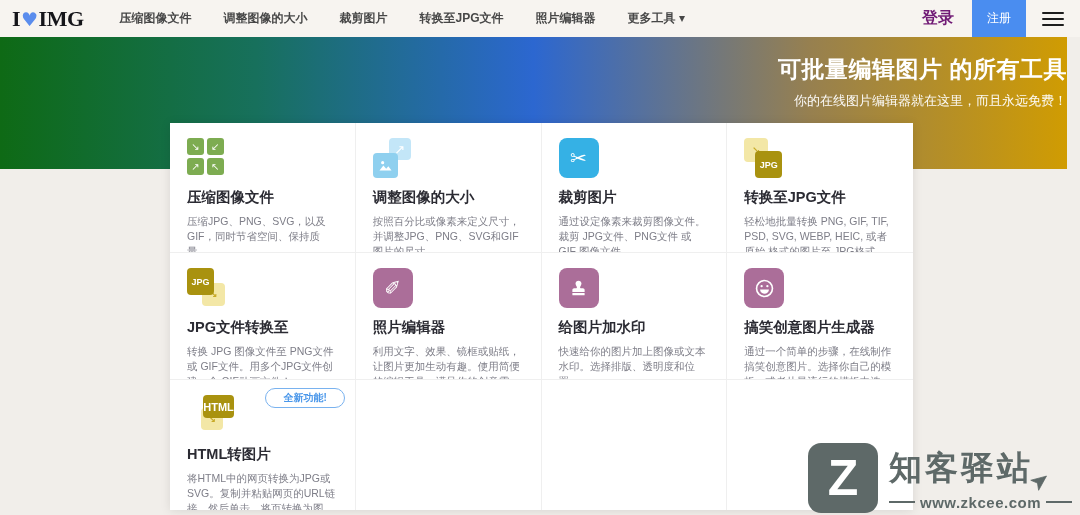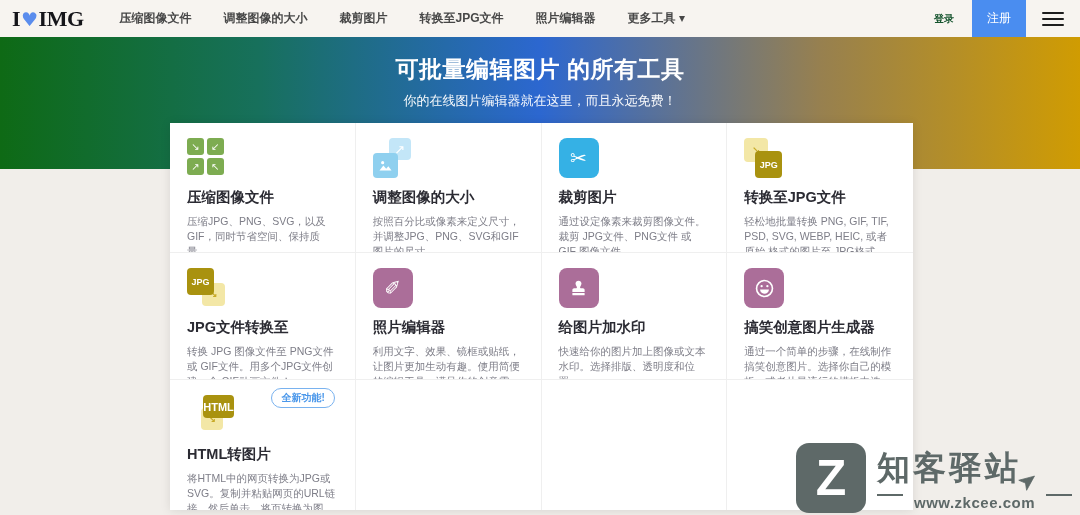--- a/index.html
+++ b/index.html
@@ -14,43 +14,43 @@
        font-family:"Liberation Sans","DejaVu Sans",sans-serif;}
   
   .header{position:absolute;top:0;left:0;right:0;height:37px;background:#f7f4f0;
           display:flex;align-items:center;z-index:6}
   .logo{display:flex;align-items:baseline;margin-left:12px;cursor:pointer;
         font-family:"Liberation Serif","DejaVu Serif",serif;font-weight:bold;font-size:22px;color:#15151a;letter-spacing:-.5px}
   .logo .heart{color:#5b8ded;font-size:19px;margin:0 1px;font-family:"DejaVu Sans",sans-serif}
   .nav{display:flex;gap:32px;margin-left:36px;font-size:12px;font-weight:bold;color:#474747}
   .nav-item{cursor:pointer;white-space:nowrap}
   .auth{margin-left:auto;display:flex;align-items:center;height:100%}
-  .login{font-size:10px;font-weight:bold;color:#14532d;padding:0 18px;cursor:pointer}
+  .login{font-size:16px;font-weight:bold;color:#701a75;padding:0 18px;cursor:pointer}
   .register{height:100%;display:flex;align-items:center;padding:0 15px;background:var(--accent);
             color:#fff;font-size:12px;font-weight:normal;cursor:pointer}
   .hamburger{width:22px;margin:0 16px;display:flex;flex-direction:column;gap:4px;cursor:pointer}
   .hamburger i{display:block;height:2px;background:#1d1d1d;border-radius:1px}
   
-  .hero{position:absolute;top:37px;left:0;right:0;height:132px;text-align:center;color:#fff;z-index:1;
+  .hero{position:absolute;top:37px;left:0;right:13px;height:132px;text-align:right;color:#fff;z-index:1;
         background:linear-gradient(90deg,var(--banner_green) 0%,var(--banner_teal) 24%,var(--banner_blue) 50%,var(--banner_olive) 76%,var(--banner_gold) 100%)}
   .hero h1{margin:17px 0 7px;font-size:23px;letter-spacing:.5px}
   .hero p{margin:0;font-size:13px;color:rgba(255,255,255,.96)}
   
   .panel{position:absolute;left:170px;top:123px;width:743px;height:387px;background:#fff;
          box-shadow:0 1px 10px rgba(0,0,0,.10);z-index:2}
   .grid{display:grid;grid-template-columns:repeat(4,1fr);grid-template-rows:130px 127px 130px;height:100%}
   .cell{position:relative;padding:15px 16px 0 17px;border-right:1px solid #efefef;border-bottom:1px solid #efefef;cursor:pointer;overflow:hidden}
   .cell:nth-child(4n){border-right:none}
   .cell:nth-child(n+9){border-bottom:none}
   .cell.empty{cursor:default}
   .icon{display:block;height:42px;margin-bottom:8px}
   .title{font-size:14.5px;font-weight:bold;color:#2b2b33;margin:0 0 7px}
   .desc{font-size:10.5px;line-height:1.45;color:#7e7e88;margin:0}
-  .badge{position:absolute;top:8px;right:20px;border:1px solid #79b2ef;color:var(--badge_blue);
-         background:#fff;font-size:10px;font-weight:bold;padding:2px 9px;border-radius:10px}
+  .badge{position:absolute;top:8px;right:10px;border:1px solid #79b2ef;color:var(--badge_blue);
+         background:#fff;font-size:10px;font-weight:bold;padding:2px 17px;border-radius:10px}
   
   .cmp{display:grid;grid-template-columns:17px 17px;gap:3px;width:37px}
   .cmp span{width:17px;height:17px;background:var(--icon_green);border-radius:3px;color:#fff;
             font-size:10px;display:flex;align-items:center;justify-content:center}
   .sq{width:40px;height:40px;border-radius:8px;display:flex;align-items:center;justify-content:center;
       color:#fff;font-size:20px}
   .sq.blue{background:var(--icon_blue)} .sq.mauve{background:var(--icon_mauve)}
   .layer{position:relative;width:44px;height:42px;display:block}
   .layer span{position:absolute;display:flex;align-items:center;justify-content:center;border-radius:4px}
   .rsz-back{top:0;left:16px;width:22px;height:22px;background:var(--icon_paleblue);color:#fff;font-size:13px}
@@ -64,21 +64,21 @@
   .ht-front{top:0;left:16px;width:31px;height:23px;font-size:11px;border-radius:4px;z-index:1}
   .ht-back{top:13px;left:14px;width:22px;height:22px;font-size:10px}
   
   .watermark{position:absolute;right:8px;bottom:2px;display:flex;align-items:center;gap:11px;z-index:7;
              color:var(--watermark_gray)}
   .wm-z{width:70px;height:70px;background:var(--watermark_gray);border-radius:13px;color:#fff;
         display:flex;align-items:center;justify-content:center;font-size:50px;font-weight:bold}
   .wm-name-row{display:flex;align-items:flex-end}
   .wm-name{font-size:33px;font-weight:bold;letter-spacing:3px}
   .wm-plane{transform:rotate(-38deg) translateY(-2px)}
-  .wm-url-row{display:flex;align-items:flex-start;gap:11px;margin-top:3px}
+  .wm-url-row{display:flex;align-items:center;gap:5px;margin-top:3px}
   .wm-url{font-size:15px;font-weight:bold;letter-spacing:.5px}
   .wm-dash{display:inline-block;width:26px;border-top:2.5px solid var(--watermark_gray)}
 </style>
 </head>
 <body>
 
 <div class="header">
   <div class="logo">
     <span>I</span>
       <span class="heart">♥</span>

